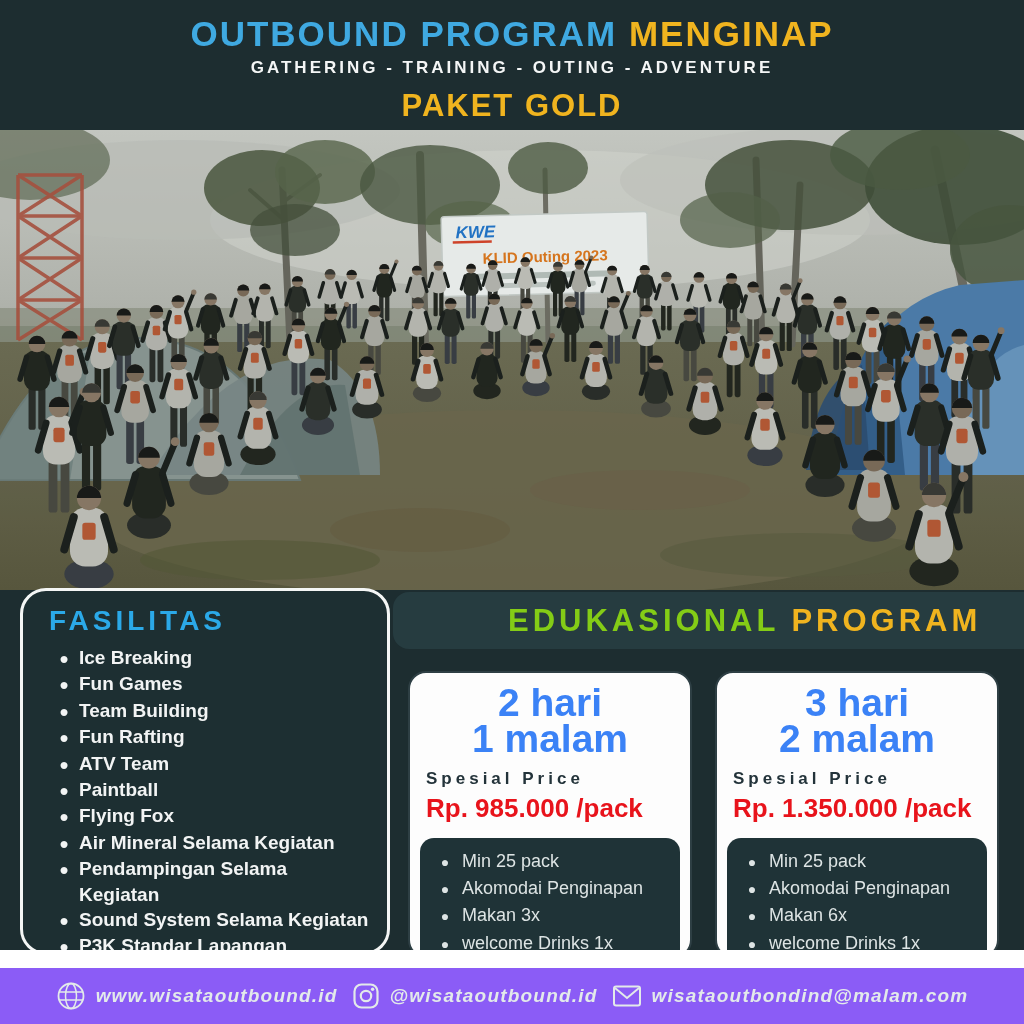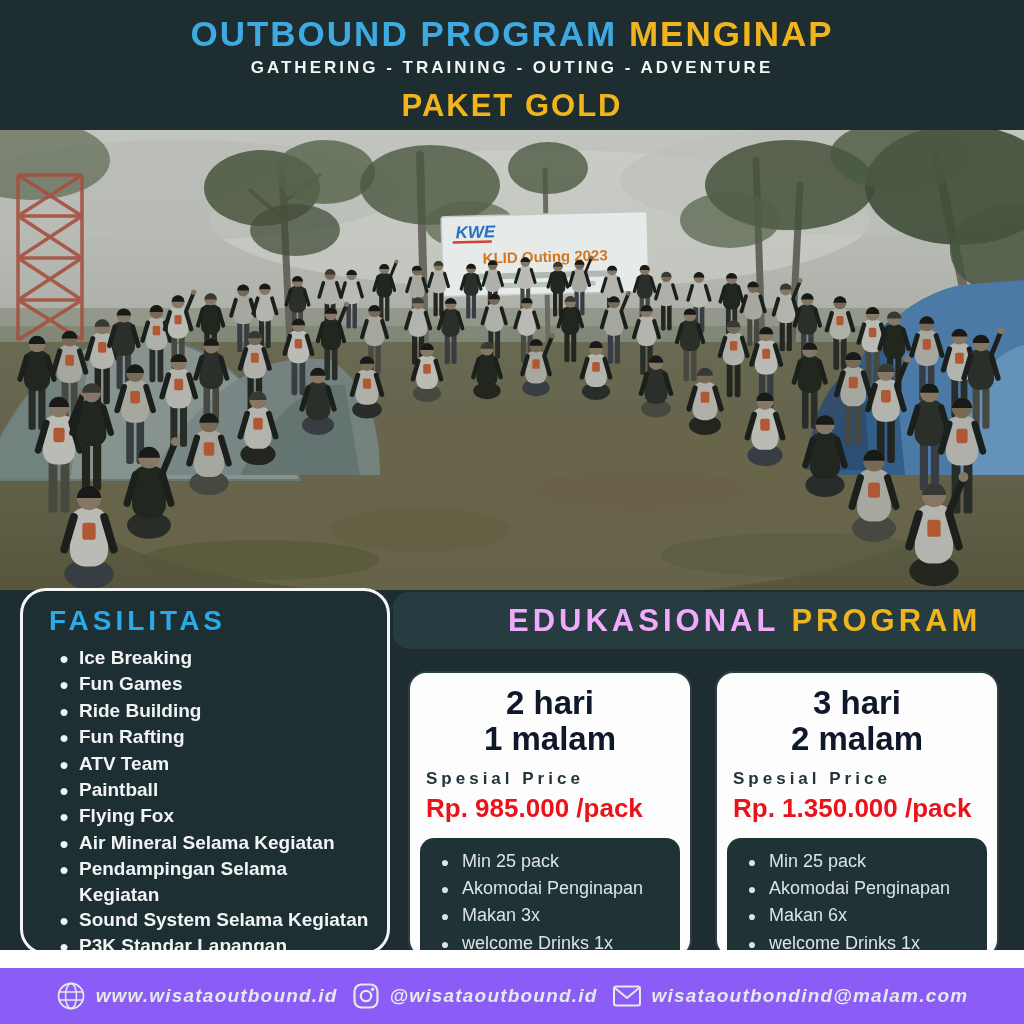--- a/index.html
+++ b/index.html
@@ -20,41 +20,41 @@
   .photo{position:absolute;top:130px;left:0;width:1024px;height:460px;}
   .photo svg{display:block;}
   
   .section-bar{
     position:absolute;top:592px;left:393px;width:650px;height:57px;
     background:#263c40;border-radius:16px;
     display:flex;align-items:center;justify-content:flex-start;
     padding-left:115px;
   }
   .section-bar .txt{font-size:31px;font-weight:800;letter-spacing:4px;white-space:nowrap;}
-  .section-bar .blue{color:#f0abfc;}
+  .section-bar .blue{color:#84cc16;}
   .section-bar .yellow{color:#f0b41f;}
   
   .facilities{
     position:absolute;top:588px;left:20px;width:370px;height:367px;
     background:#1d2f32;border:3px solid #f4f6f5;border-radius:26px;
     padding:14px 18px 10px 26px;
   }
   .facilities h2{margin:0;font-size:28px;font-weight:800;letter-spacing:4px;color:#2ba9e8;}
   .facilities ul{list-style:none;margin:8px 0 0 0;padding:0;}
   .facilities li{display:flex;align-items:baseline;font-size:19px;font-weight:700;color:#f2f4f4;line-height:25.4px;}
   .facilities .dot{width:30px;text-align:center;font-size:16px;flex:0 0 30px;}
   
   .card{
     position:absolute;top:671px;width:284px;height:287px;
     background:#fdfdfd;border:2px solid #2e3f44;border-radius:18px;
     display:flex;flex-direction:column;
   }
   .card.c1{left:408px;}
   .card.c2{left:715px;}
-  .card .duration{margin-top:12px;text-align:center;font-size:33px;font-weight:800;color:#0f172a;line-height:36px;}
+  .card .duration{margin-top:12px;text-align:center;font-size:39px;font-weight:800;color:#3b82f6;line-height:36px;}
   .card .price-label{margin:12px 0 0 16px;font-size:17px;font-weight:800;letter-spacing:4px;color:#23333a;}
   .card .price{margin:4px 0 4px 16px;font-size:26px;font-weight:800;color:#e8131b;white-space:nowrap;}
   .card .includes{
     margin:10px 10px 4px 10px;flex:1;
     background:#1f3337;border-radius:14px;padding:10px 8px;
   }
   .card .includes ul{list-style:none;margin:0;padding:0;}
   .card .includes li{display:flex;align-items:baseline;font-size:18px;font-weight:400;color:#dde4e4;line-height:26.2px;}
   .card .includes .dot{width:34px;text-align:center;font-size:14px;flex:0 0 34px;}
   
@@ -808,21 +808,21 @@
           <span>Ice Breaking</span>
         </li>
 
         <li>
           <span class="dot">●</span>
           <span>Fun Games</span>
         </li>
 
         <li>
           <span class="dot">●</span>
-          <span>Ride Building</span>
+          <span>Team Building</span>
         </li>
 
         <li>
           <span class="dot">●</span>
           <span>Fun Rafting</span>
         </li>
 
         <li>
           <span class="dot">●</span>
           <span>ATV Team</span>

